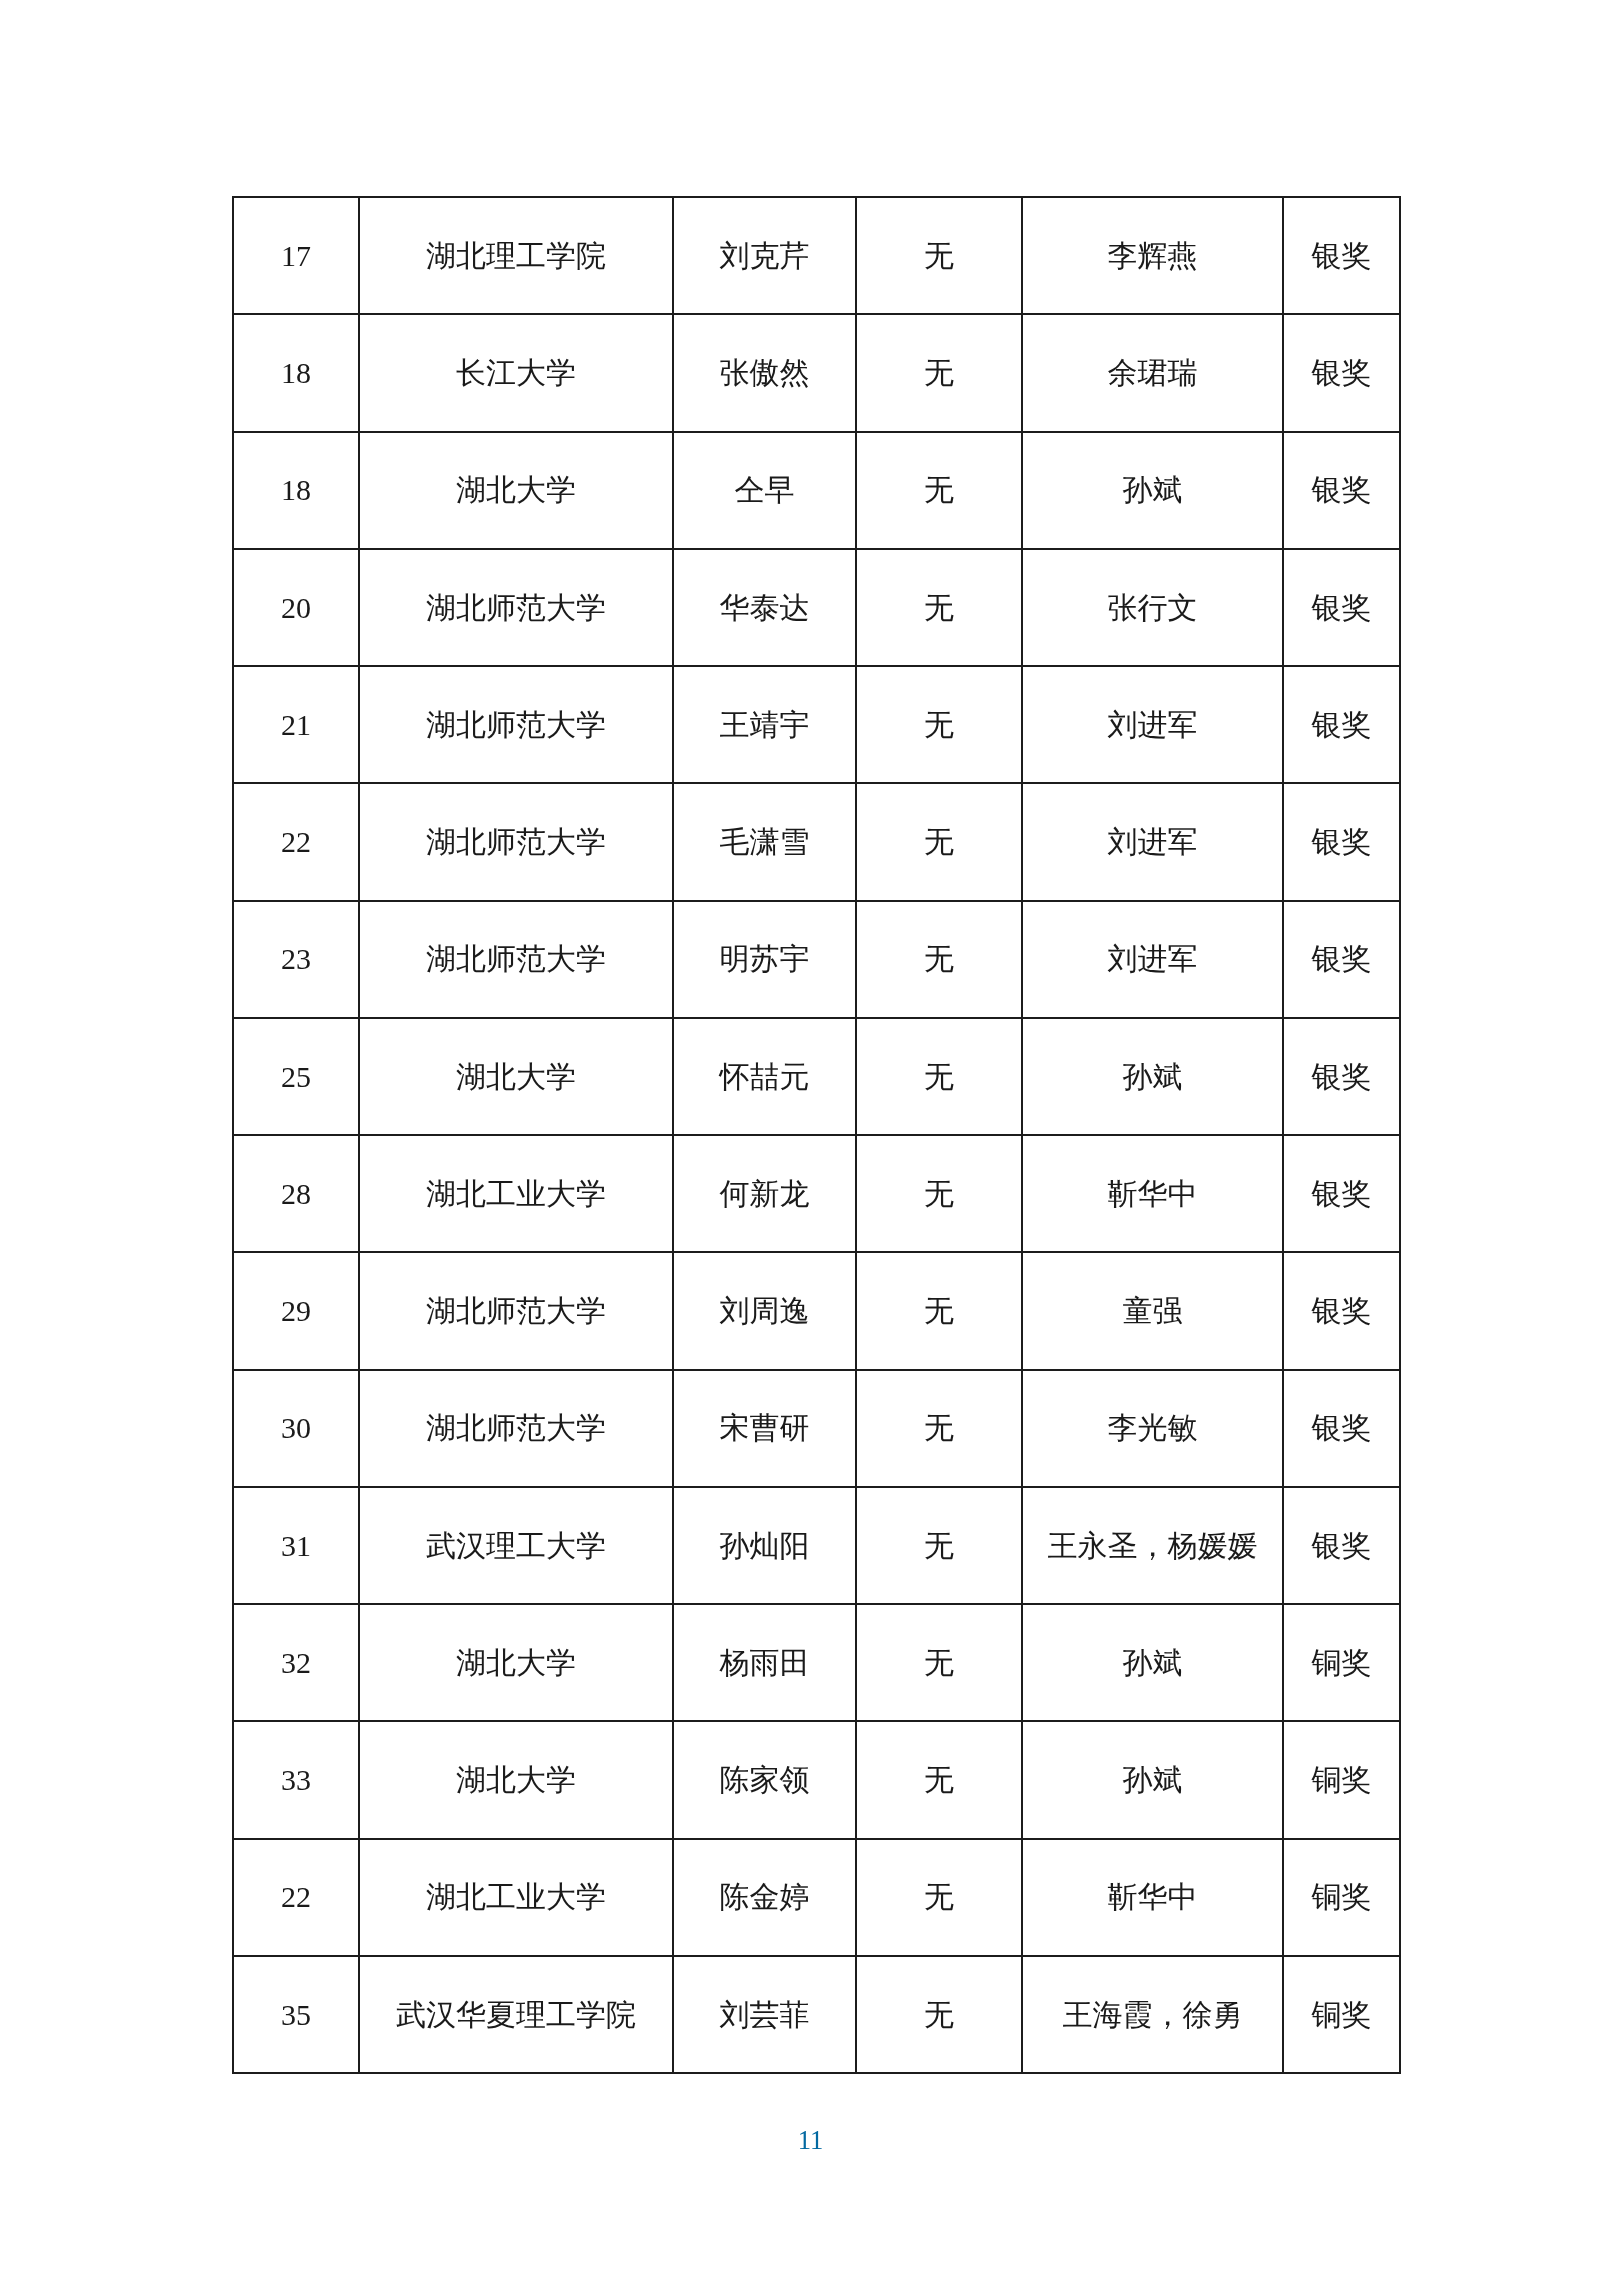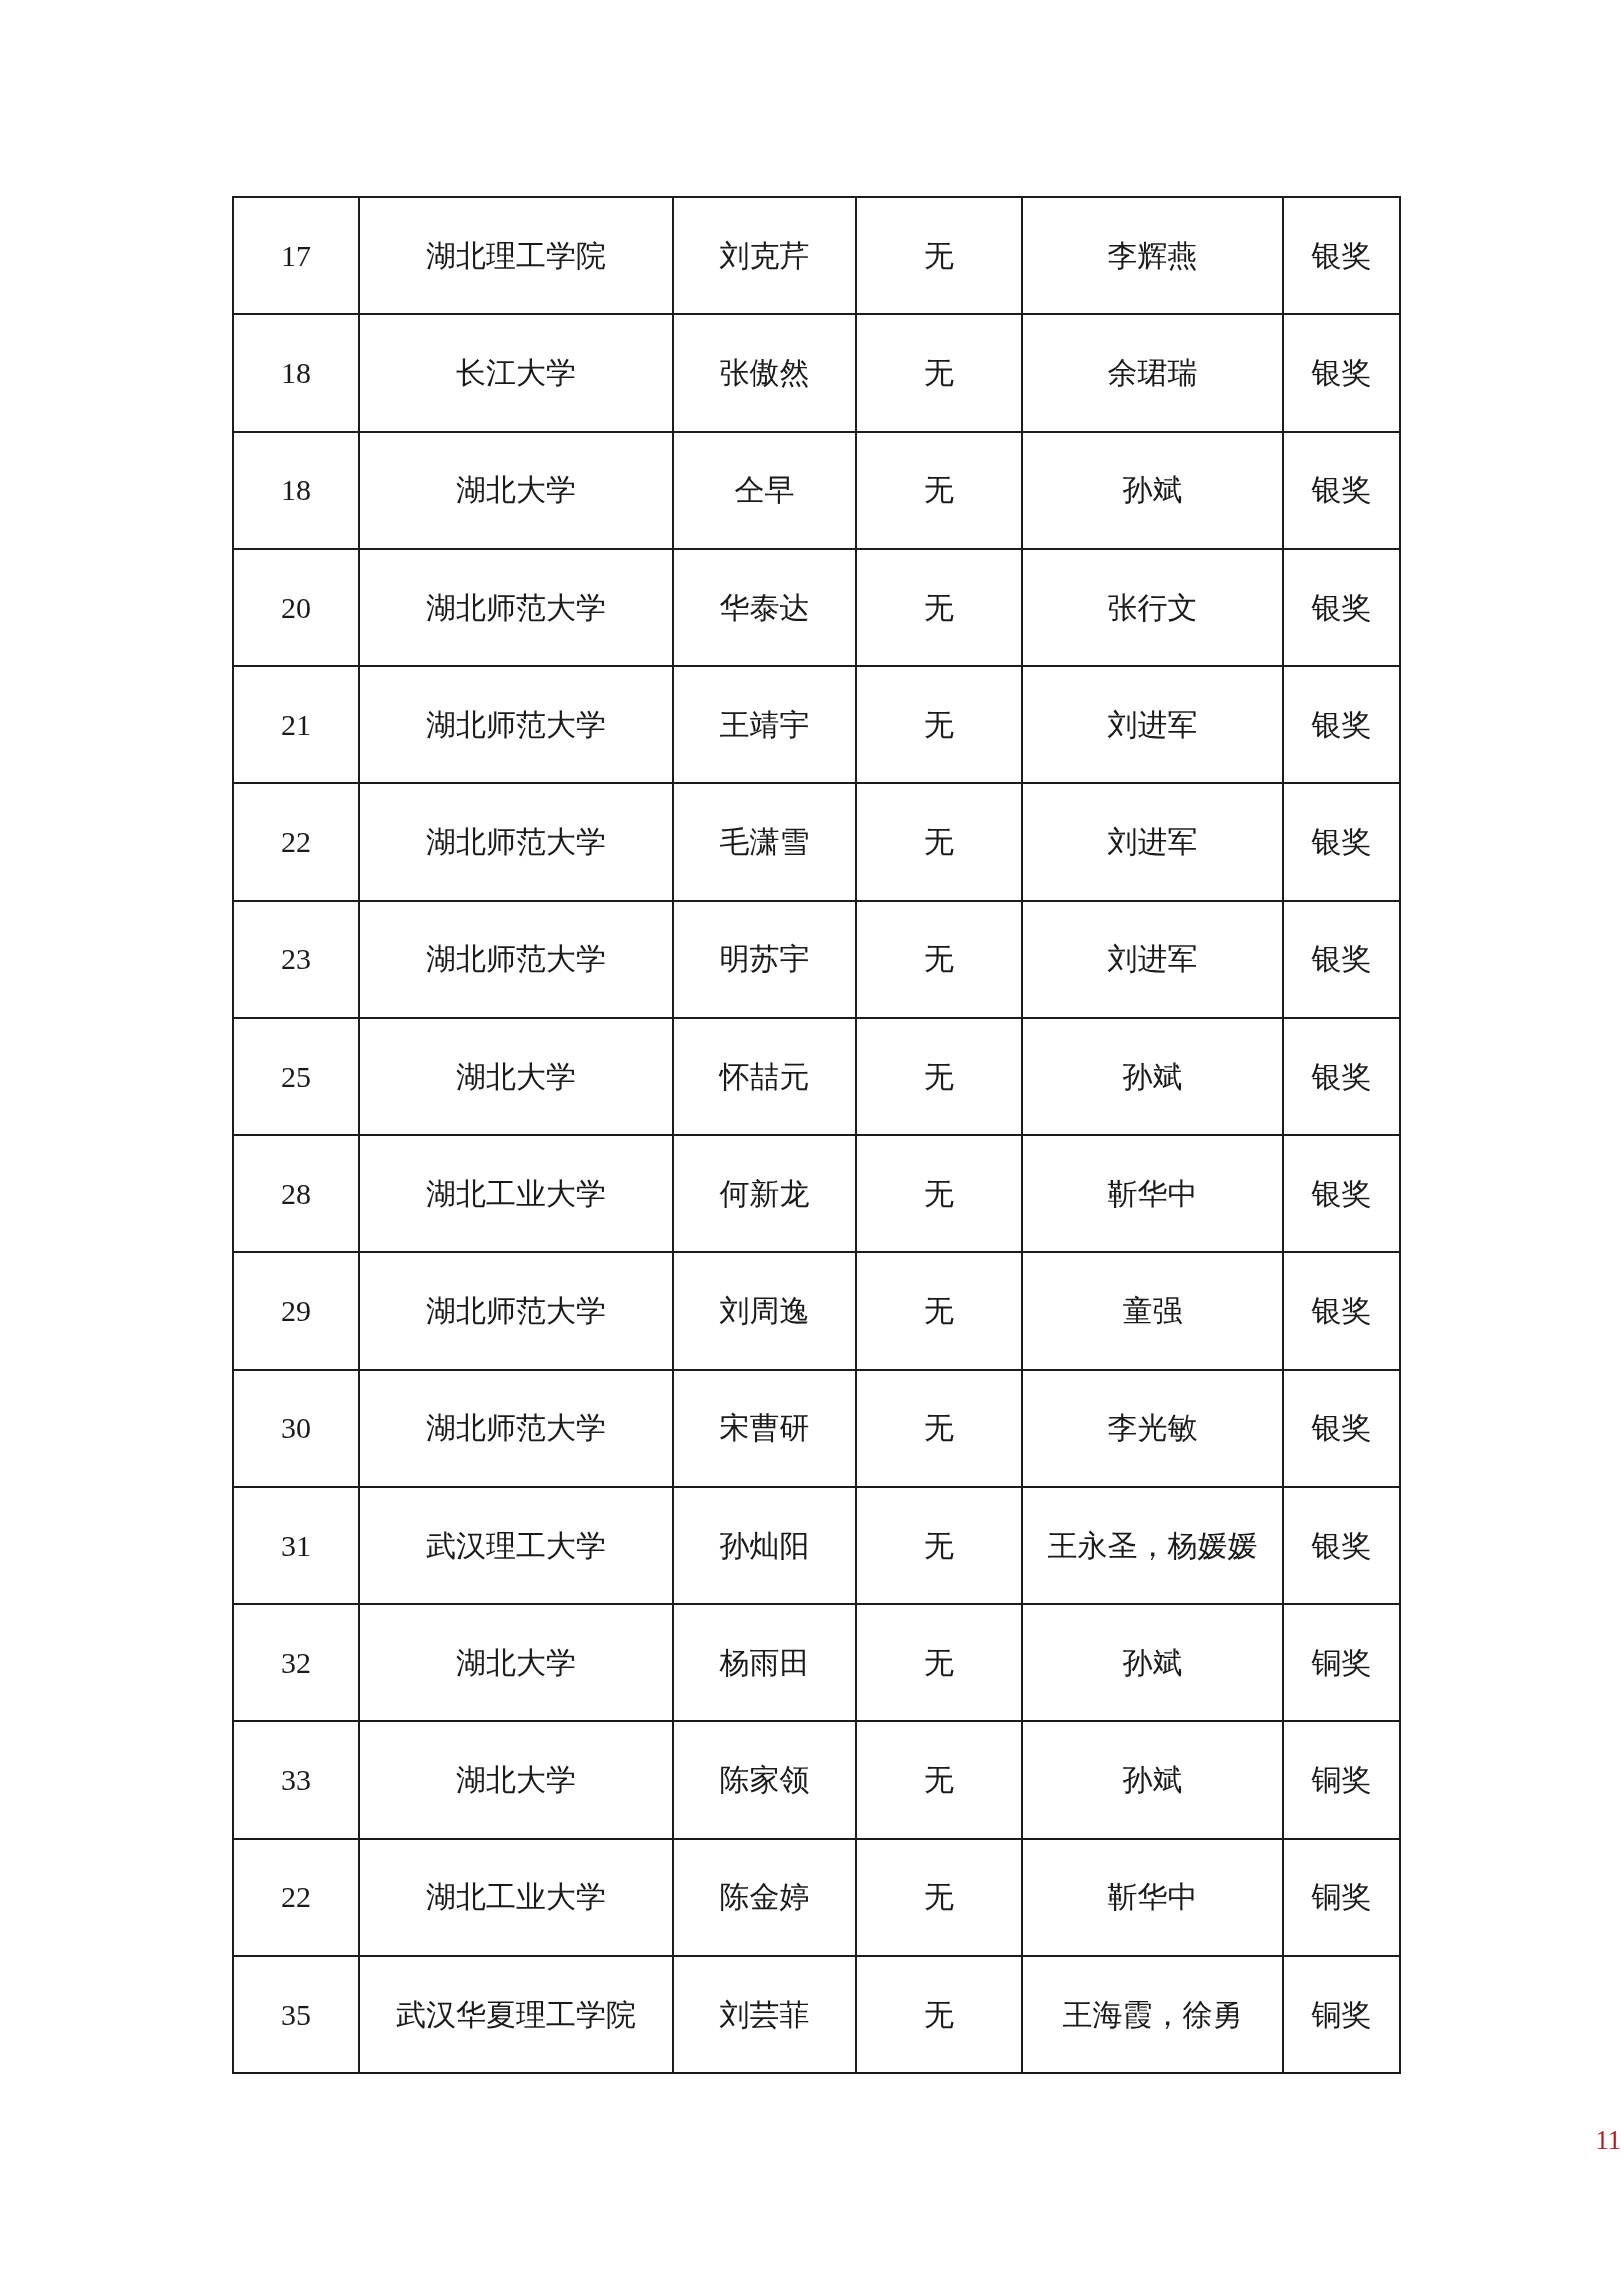--- a/index.html
+++ b/index.html
@@ -43,23 +43,23 @@
   col.c-school { width: 314px; }
   col.c-name   { width: 183px; }
   col.c-work   { width: 166px; }
   col.c-adv    { width: 261px; }
   col.c-award  { width: 117px; }
   .page-number {
     position: absolute;
     top: 2125px;
     left: 0;
     width: 100%;
-    text-align: right;
+    text-align: center;
     font-size: 26.5px;
-    color: #b91c1c;
+    color: #0369a1;
   }
 </style>
 </head>
 <body>
 
 <div class="page">
 
   <table class="award-table">
     <colgroup>
       <col class="c-no">

